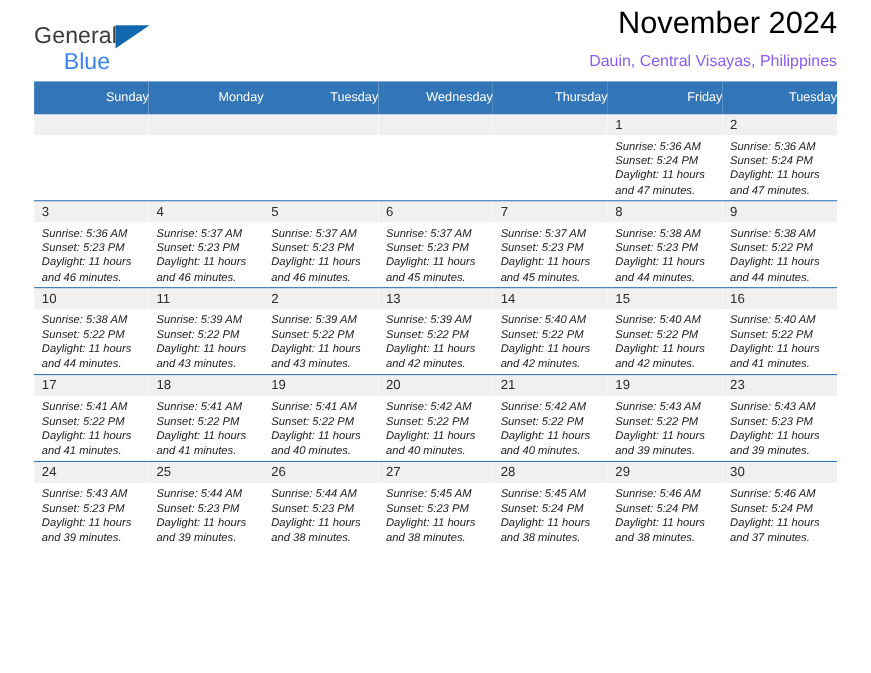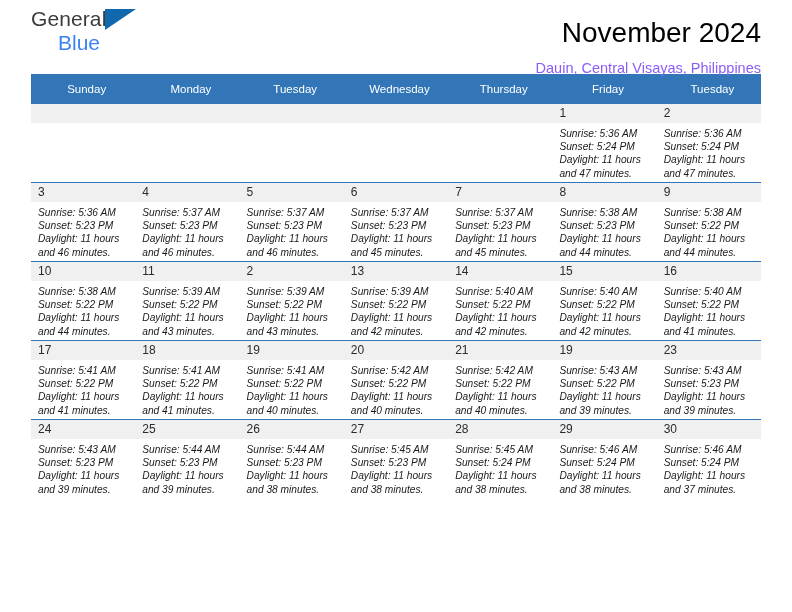--- a/index.html
+++ b/index.html
@@ -27,21 +27,21 @@
   .topbar {
     position: relative;
     height: 74px;
     display: flex;
     align-items: flex-start;
     justify-content: space-between;
   }
 
   .logo {
     position: relative;
-    margin-top: 8px;
+    margin-top: 22px;
     width: 115px;
     height: 48px;
     line-height: 1;
     user-select: none;
   }
   .logo-general {
     font-size: 21px;
     color: #3c3c3c;
     letter-spacing: .1px;
     display: block;
@@ -59,21 +59,21 @@
     left: 74px;
     top: 1px;
     width: 0;
     height: 0;
     border-left: 31px solid #1268ad;
     border-bottom: 21px solid transparent;
   }
 
   .titles {
     text-align: right;
-    padding-top: 16px;
+    padding-top: 4px;
   }
   .month-title {
     font-size: 28px;
     font-weight: normal;
     color: #000;
     line-height: 34px;
     white-space: nowrap;
   }
   .location {
     font-size: 14.5px;
@@ -88,21 +88,21 @@
     width: 730px;
     border-collapse: collapse;
     table-layout: fixed;
   }
 
   .weekday-row th {
     background: #3276b8;
     color: #ffffff;
     font-size: 11.5px;
     font-weight: normal;
-    text-align: center;
+    text-align: right;
     padding: 6px 0 6px 7px;
     height: 18px;
     border: none;
   }
 
   .week-row td {
     vertical-align: top;
     padding: 0;
     border: none;
     border-top: 1.5px solid #3276b8;

